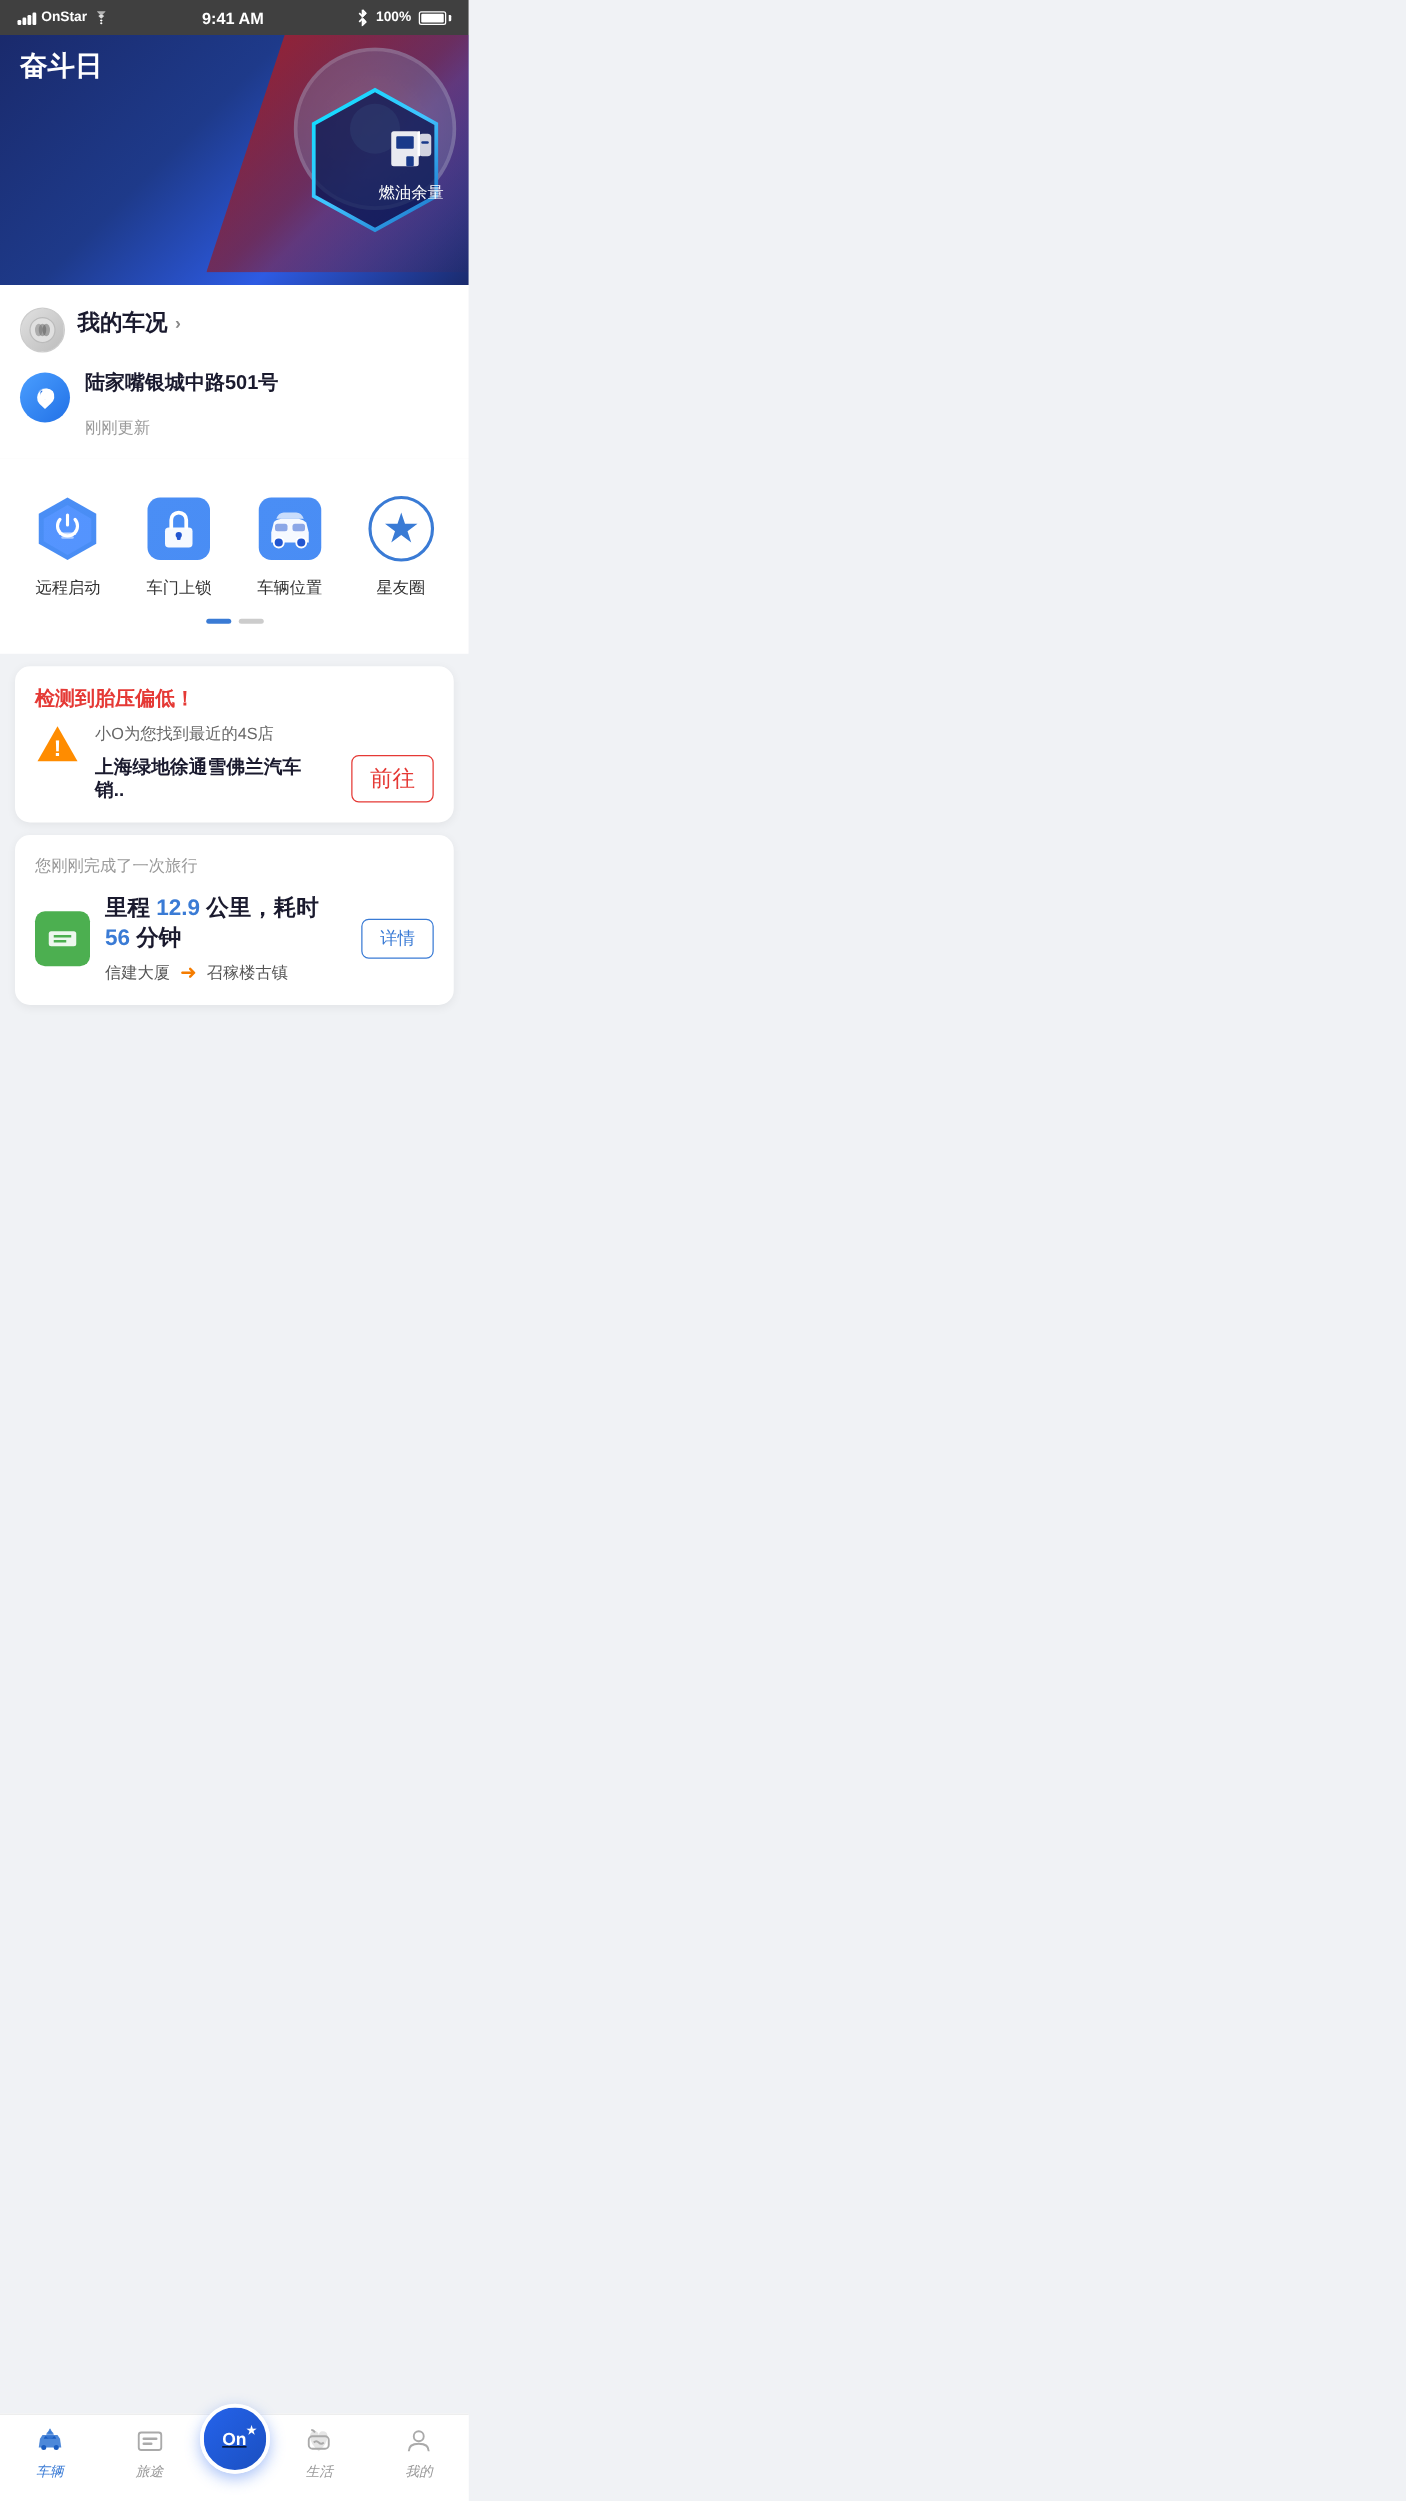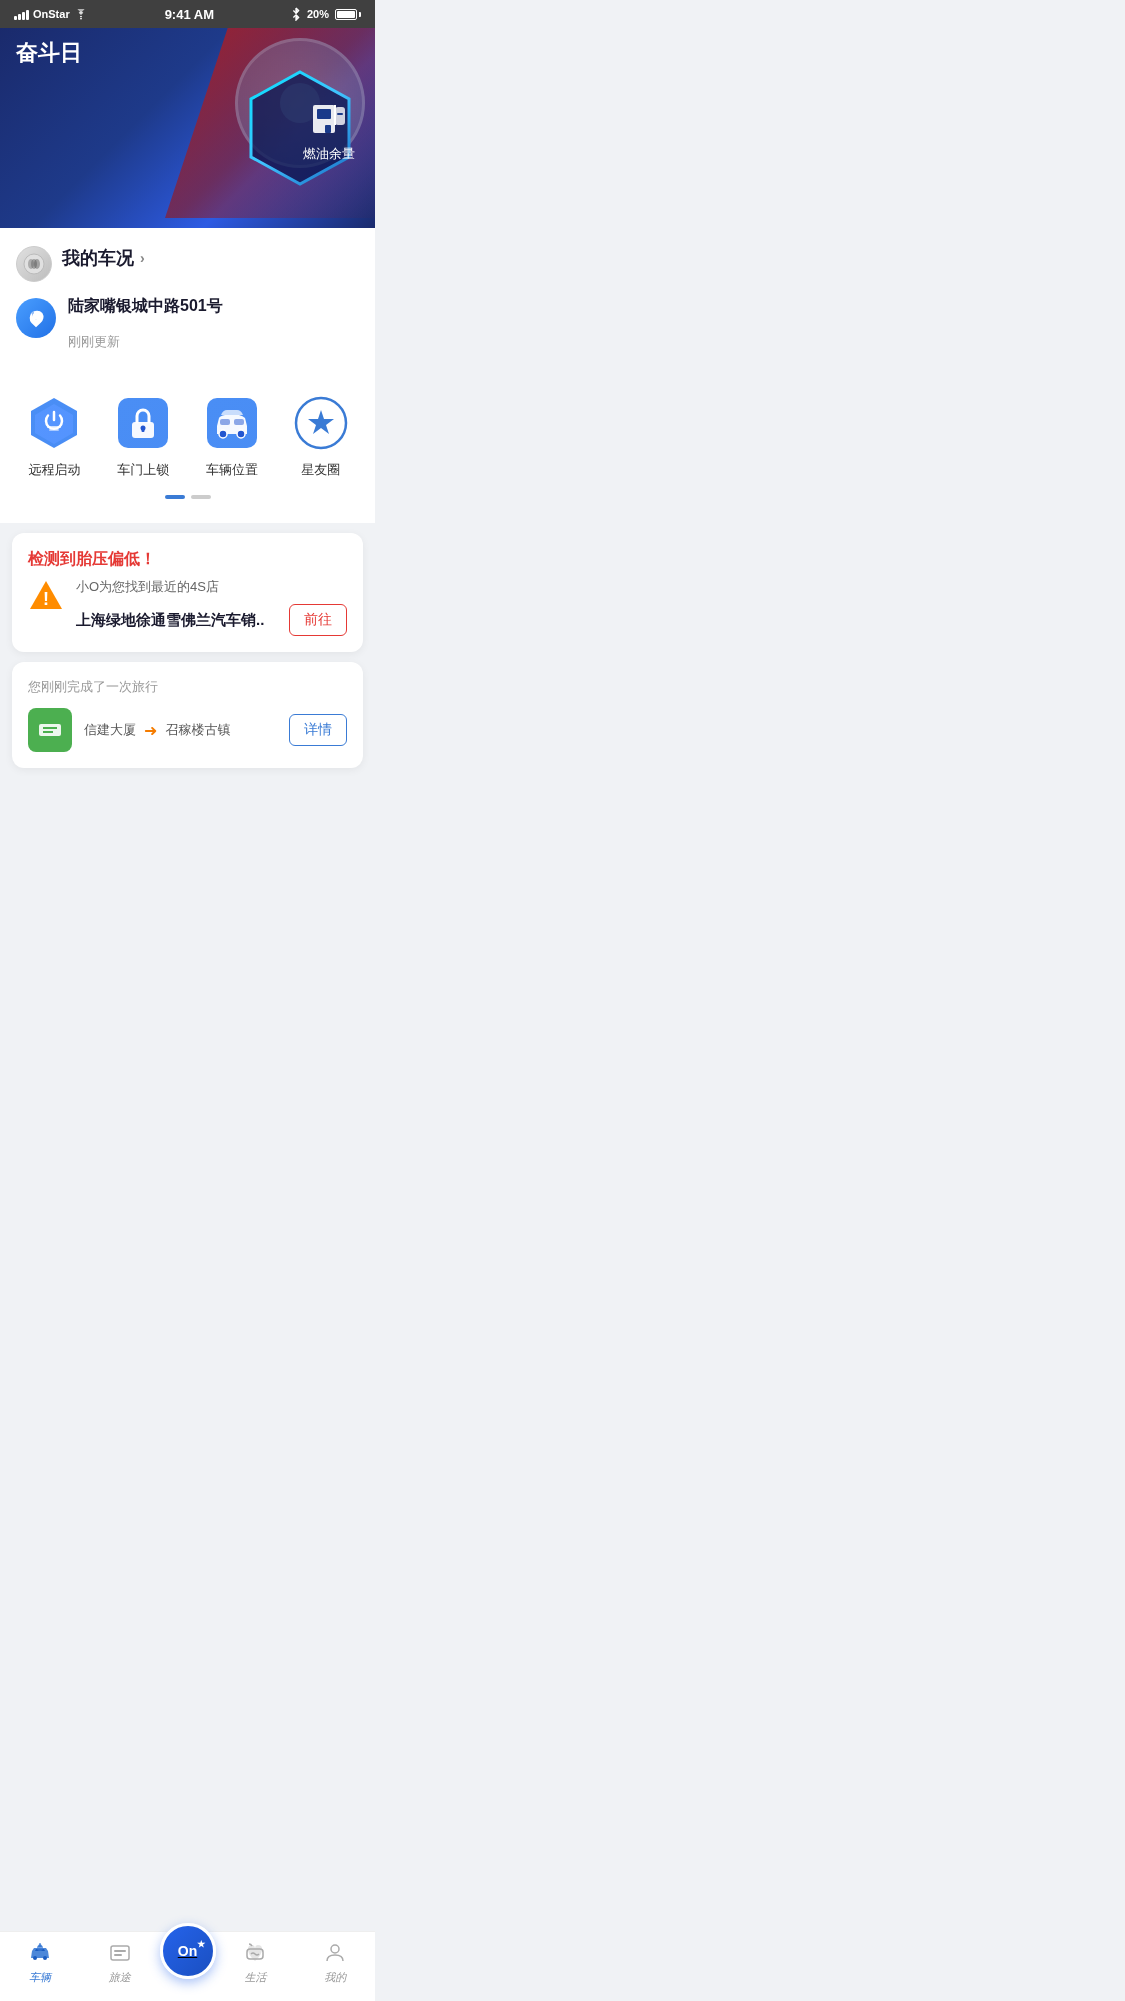--- a/index.html
+++ b/index.html
@@ -338,21 +338,21 @@
       font-weight: 700;
       color: #1a1a2e;
       flex: 1;
     }
     .btn-goto {
       border: 1.5px solid #e53935;
       color: #e53935;
       background: white;
       border-radius: 6px;
       padding: 6px 14px;
-      font-size: 14px;
+      font-size: 18px;
       font-weight: 500;
       cursor: pointer;
       white-space: nowrap;
     }
 
     
     .trip-card {
       background: white;
       border-radius: 12px;
       margin: 0 12px 10px;
@@ -500,21 +500,21 @@
     </div>
     <span class="status-time">9:41 AM</span>
     <div class="status-right">
       <svg width="10" height="14" viewBox="0 0 10 16" fill="white">
         <path d="M5 2l3 3-3 3V2zM5 8l3 3-3 3V8zM2 5l3 3M2 11l3-3"></path>
         <polyline points="5,1 8,4 5,7 5,1" stroke="white" stroke-width="1.5" fill="none"></polyline>
         <polyline points="5,9 8,12 5,15 5,9" stroke="white" stroke-width="1.5" fill="none"></polyline>
         <line x1="2" y1="4" x2="5" y2="7" stroke="white" stroke-width="1.5"></line>
         <line x1="2" y1="12" x2="5" y2="9" stroke="white" stroke-width="1.5"></line>
       </svg>
-      <span>20%</span>
+      <span>100%</span>
       <div class="battery-icon">
         <div class="battery-body">
             <div class="battery-fill"></div>
           </div>
         <div class="battery-tip"></div>
       </div>
     </div>
   </div>
 
   <div class="hero">
@@ -693,20 +693,27 @@
     <div class="trip-header">您刚刚完成了一次旅行</div>
     <div class="trip-body">
       <div class="trip-icon-box">
         <svg width="28" height="28" viewBox="0 0 28 28" fill="white">
           <rect x="3" y="8" width="22" height="12" rx="2" fill="white" opacity="0.9"></rect>
           <line x1="7" y1="12" x2="21" y2="12" stroke="#4caf50" stroke-width="2"></line>
           <line x1="7" y1="16" x2="17" y2="16" stroke="#4caf50" stroke-width="2"></line>
         </svg>
       </div>
       <div class="trip-info">
+        <div class="trip-stats">
+          <span>里程</span>
+          <span class="highlight">12.9</span>
+          <span>公里，耗时</span>
+          <span class="highlight">56</span>
+          <span>分钟</span>
+        </div>
         <div class="trip-route">
           <span>信建大厦</span>
           <span class="route-arrow">➜</span>
           <span>召稼楼古镇</span>
         </div>
       </div>
       <button class="btn-detail">详情</button>
     </div>
   </div>
 

